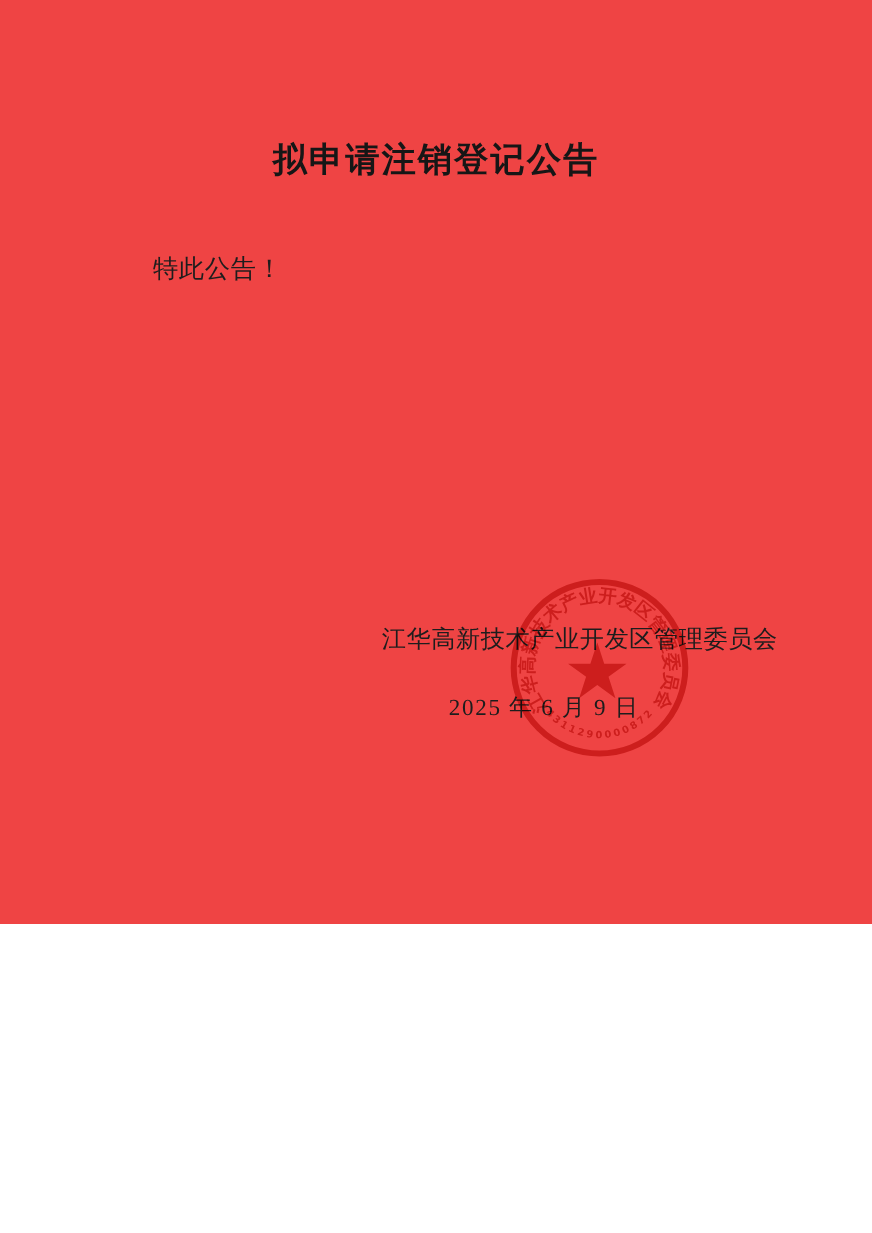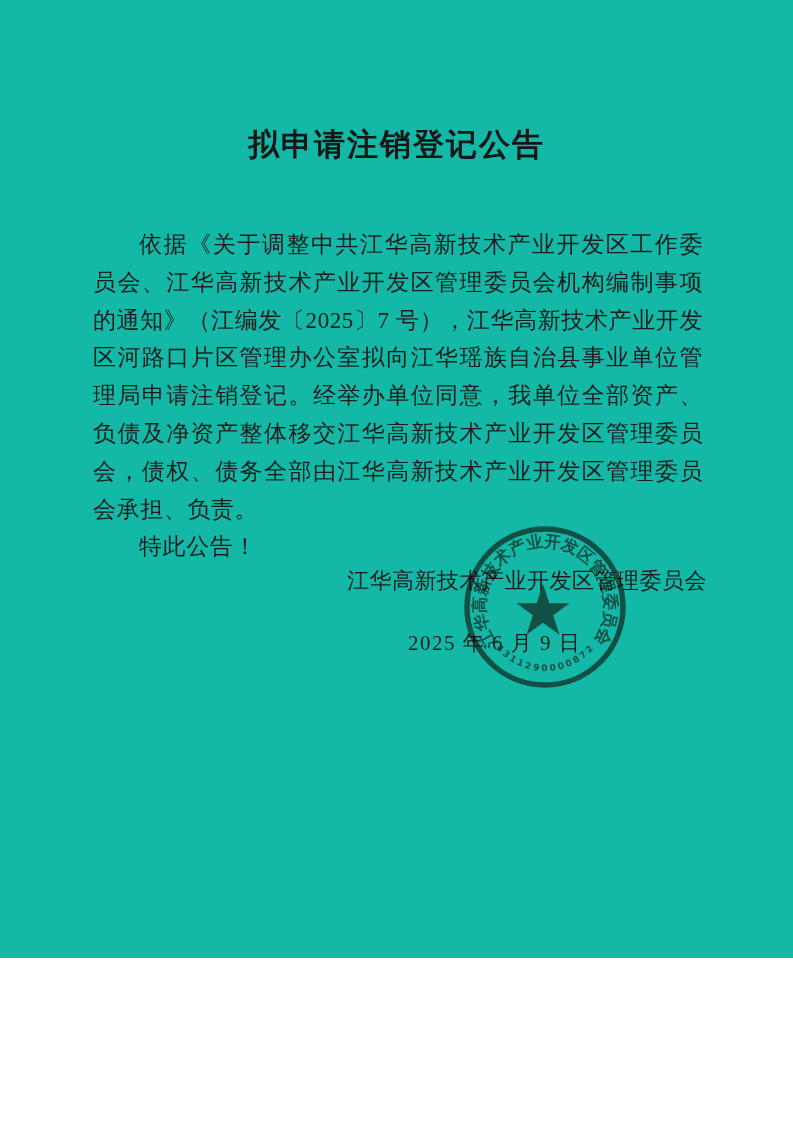--- a/index.html
+++ b/index.html
@@ -3,22 +3,22 @@
 <meta charset="utf-8">
 <style>
   html, body {
     margin: 0;
     padding: 0;
     background: #ffffff;
   }
   .page {
     position: relative;
     width: 793px;
-    height: 958px;
-    background: #14b8a6;
+    height: 840px;
+    background: #ef4444;
     overflow: hidden;
     font-family: "Liberation Serif", serif;
   }
   .doc-title {
     position: absolute;
     top: 124px;
     left: 0;
     width: 793px;
     margin: 0;
     text-align: center;
@@ -88,21 +88,20 @@
   }
 </style>
 </head>
 <body>
 
 <div class="page">
 
   <h1 class="doc-title">拟申请注销登记公告</h1>
 
   <div class="doc-body">
-    <p>依据《关于调整中共江华高新技术产业开发区工作委员会、江华高新技术产业开发区管理委员会机构编制事项的通知》（江编发〔2025〕7 号），江华高新技术产业开发区河路口片区管理办公室拟向江华瑶族自治县事业单位管理局申请注销登记。经举办单位同意，我单位全部资产、负债及净资产整体移交江华高新技术产业开发区管理委员会，债权、债务全部由江华高新技术产业开发区管理委员会承担、负责。</p>
     <p class="closing">特此公告！</p>
   </div>
 
   <div class="sig-org">江华高新技术产业开发区管理委员会</div>
 
   <div class="sig-date">2025 年 6 月 9 日</div>
 
   <svg class="seal" viewBox="0 0 164 164" width="164" height="164" xmlns="http://www.w3.org/2000/svg">
     <defs>
       <path id="arc-name" d="M 34.4 118.5 A 60 60 0 1 1 129.6 118.5" fill="none"></path>

